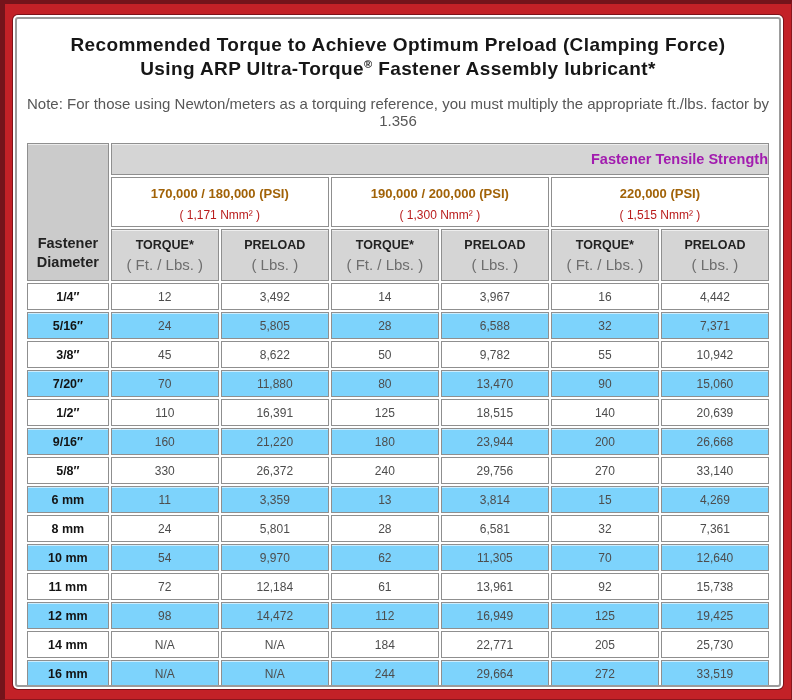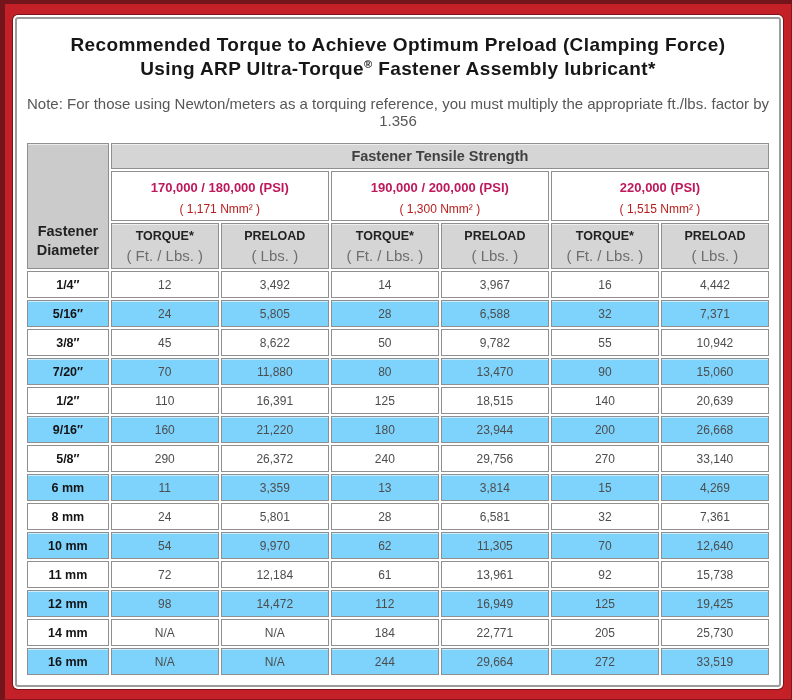--- a/index.html
+++ b/index.html
@@ -42,26 +42,26 @@
     border: 1px solid #8f8f8f;
     text-align: center; vertical-align: middle;
     color: #4d4d4d; font-size: 12px;
     box-shadow: inset 0 1px 0 rgba(255,255,255,.6);
   }
   col.c-diam { width: 11.2%; }
 
   td.corner-cell { background: #cbcbcb; vertical-align: bottom;
     font-weight: bold; color: #222; font-size: 14.5px; line-height: 19px;
     padding: 6px 4px 8px 4px; margin-top: 44px; }
-  td.tensile-cell { background: #d5d5d5; font-weight: bold; color: #404040;
-    font-size: 14.5px; height: 26px; }
+  td.tensile-cell { background: #d5d5d5; font-weight: bold; color: #a21caf;
+    font-size: 14.5px; height: 32px; text-align: right; }
   td.psi-cell { background: #ffffff; height: 50px; padding: 4px 0; }
-  .psi-value { font-weight: bold; color: #be185d; font-size: 13px; display: block; margin-top: 3px; }
+  .psi-value { font-weight: bold; color: #a16207; font-size: 13px; display: block; margin-top: 3px; }
   .nmm-value { color: #b91c1c; font-size: 12px; display: block; margin-top: 7px; }
-  td.colhead-cell { background: #d5d5d5; height: 46px; padding: 4px 0; }
+  td.colhead-cell { background: #d5d5d5; height: 52px; padding: 4px 0; }
   .colhead-main { font-weight: bold; color: #222; font-size: 12.5px; display: block; }
   .colhead-sub { color: #6e6e6e; font-size: 15px; display: block; margin-top: 4px; }
 
   tbody.data-rows td { height: 27px; background: #ffffff; }
   tbody.data-rows tr.alt td { background: #7dd3fc; }
   tbody.data-rows td.diam-cell { font-weight: bold; color: #141414; font-size: 12.5px; }
 </style>
 </head>
 <body>
 
@@ -181,21 +181,21 @@
     <td class="diam-cell">9/16″</td>
     <td>160</td>
     <td>21,220</td>
     <td>180</td>
     <td>23,944</td>
     <td>200</td>
     <td>26,668</td>
   </tr>
           <tr>
     <td class="diam-cell">5/8″</td>
-    <td>290</td>
+    <td>330</td>
     <td>26,372</td>
     <td>240</td>
     <td>29,756</td>
     <td>270</td>
     <td>33,140</td>
   </tr>
           <tr class="alt">
     <td class="diam-cell">6 mm</td>
     <td>11</td>
     <td>3,359</td>

